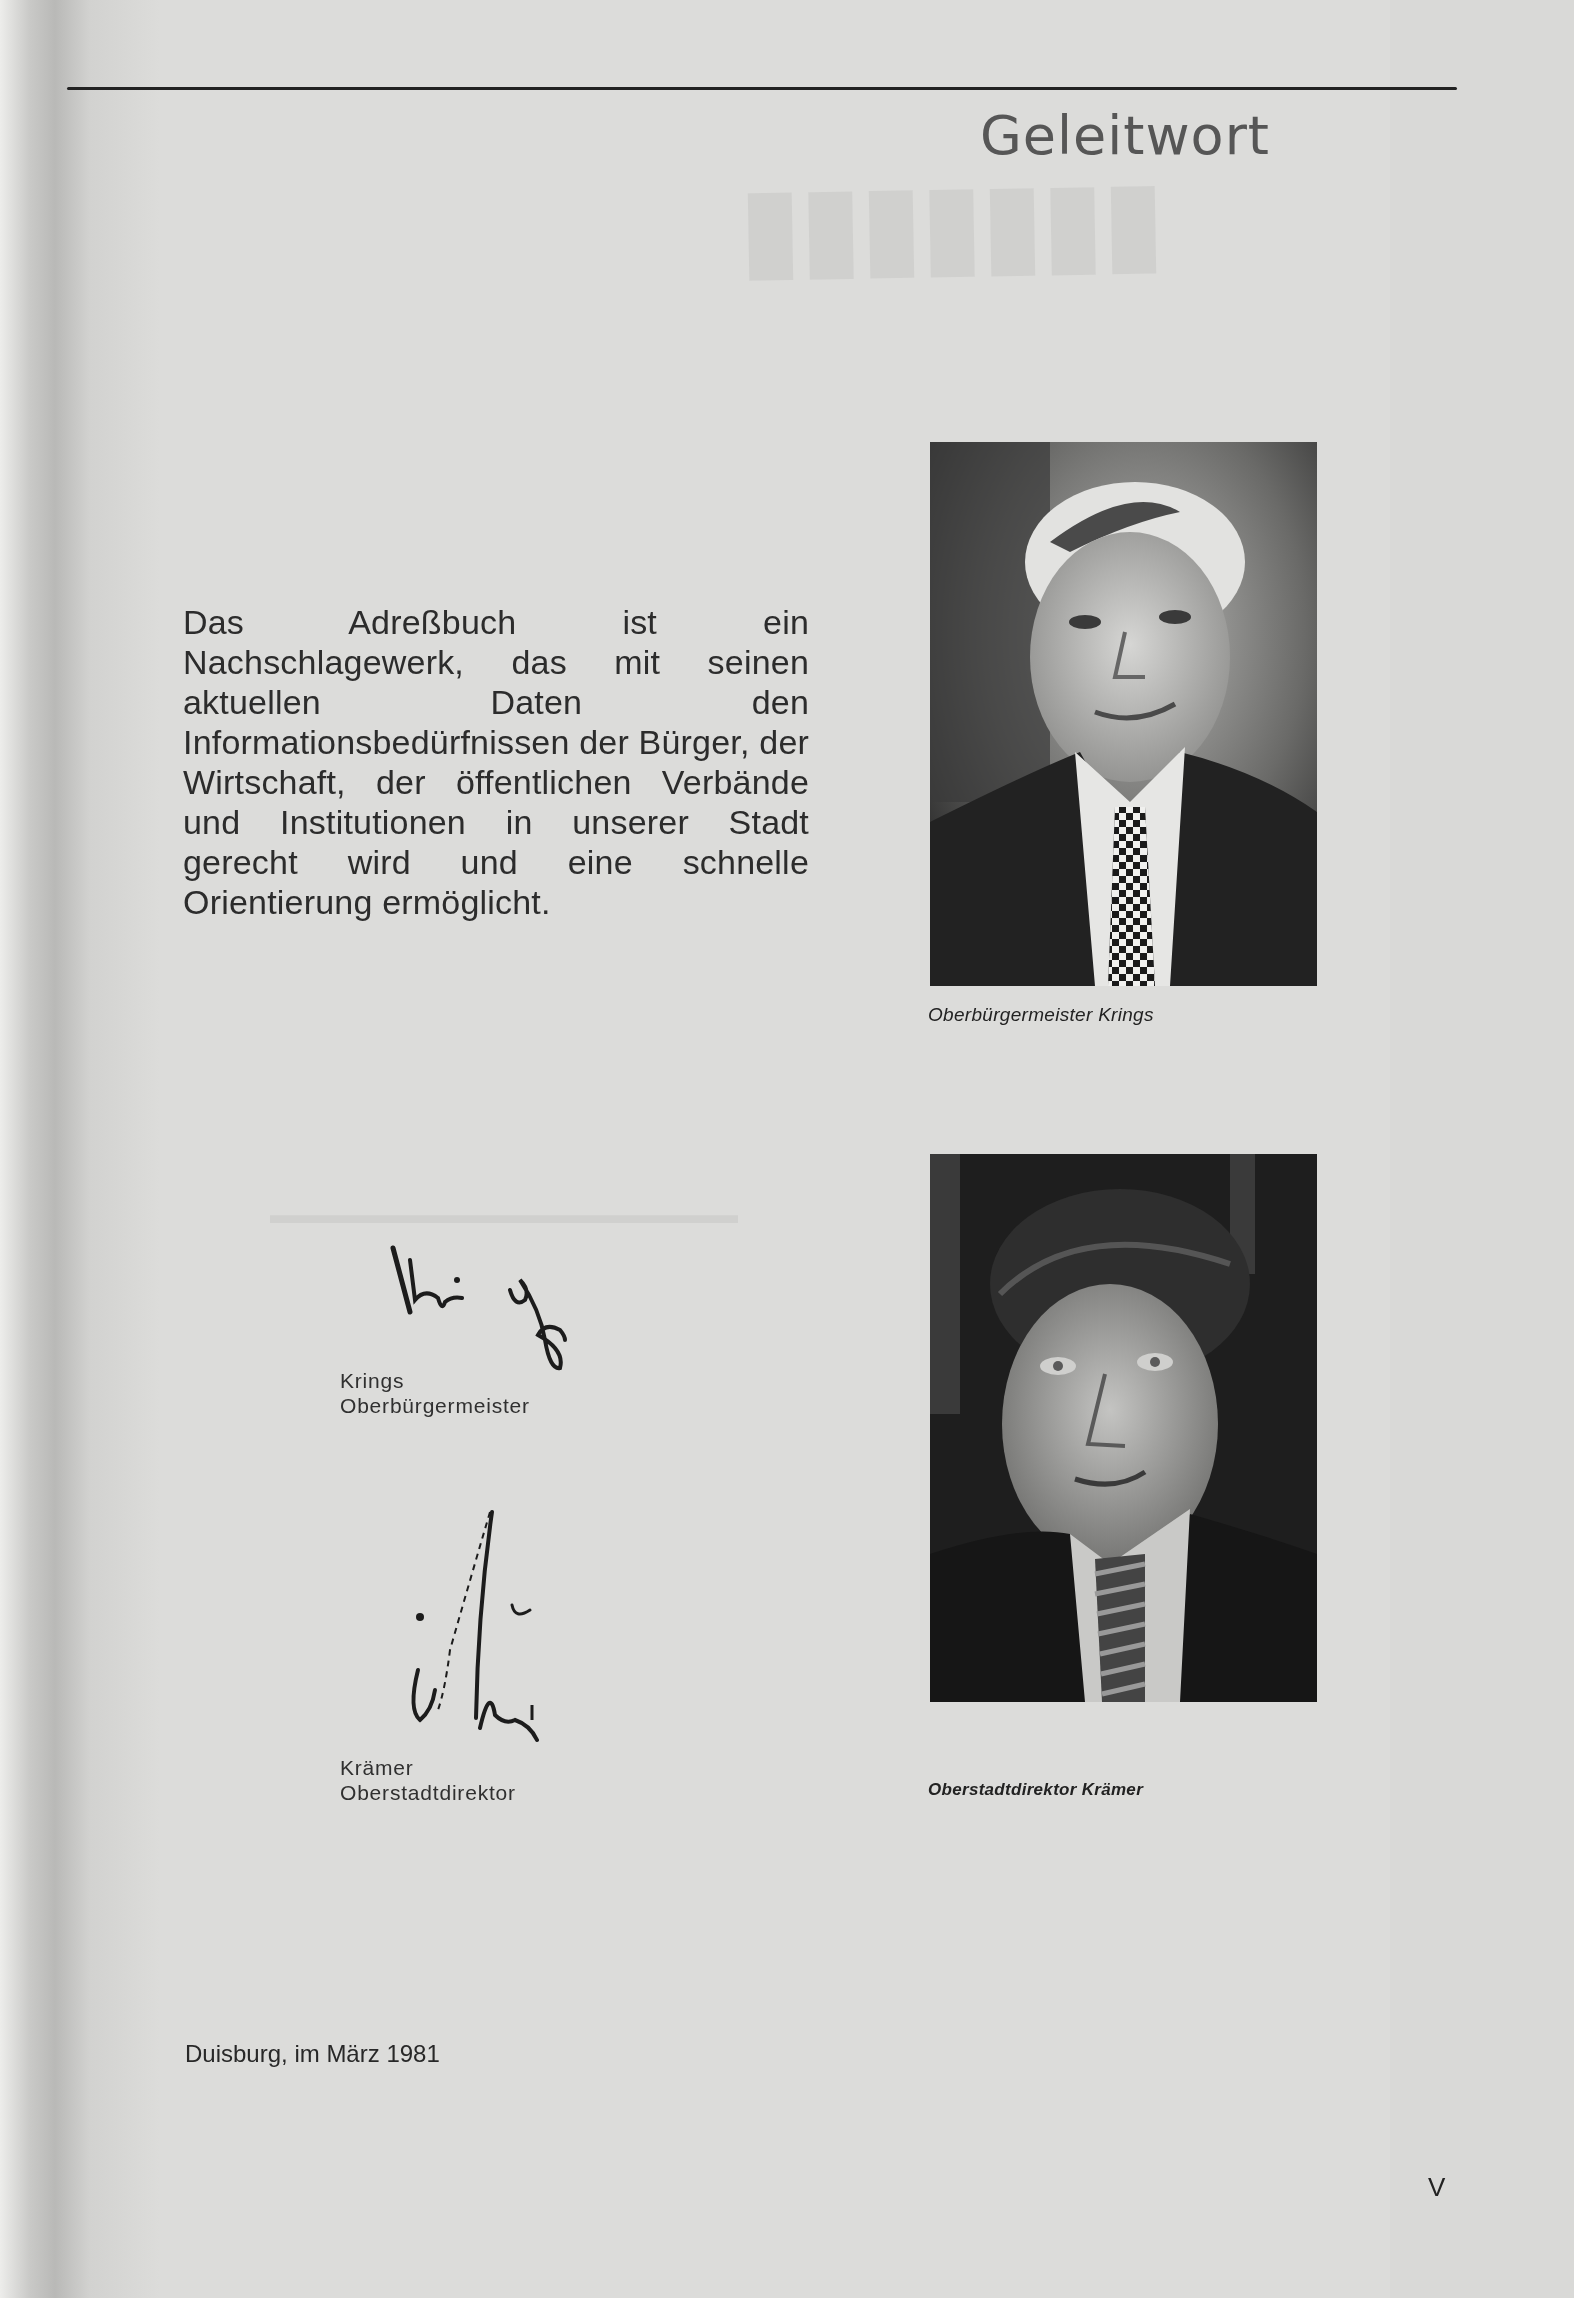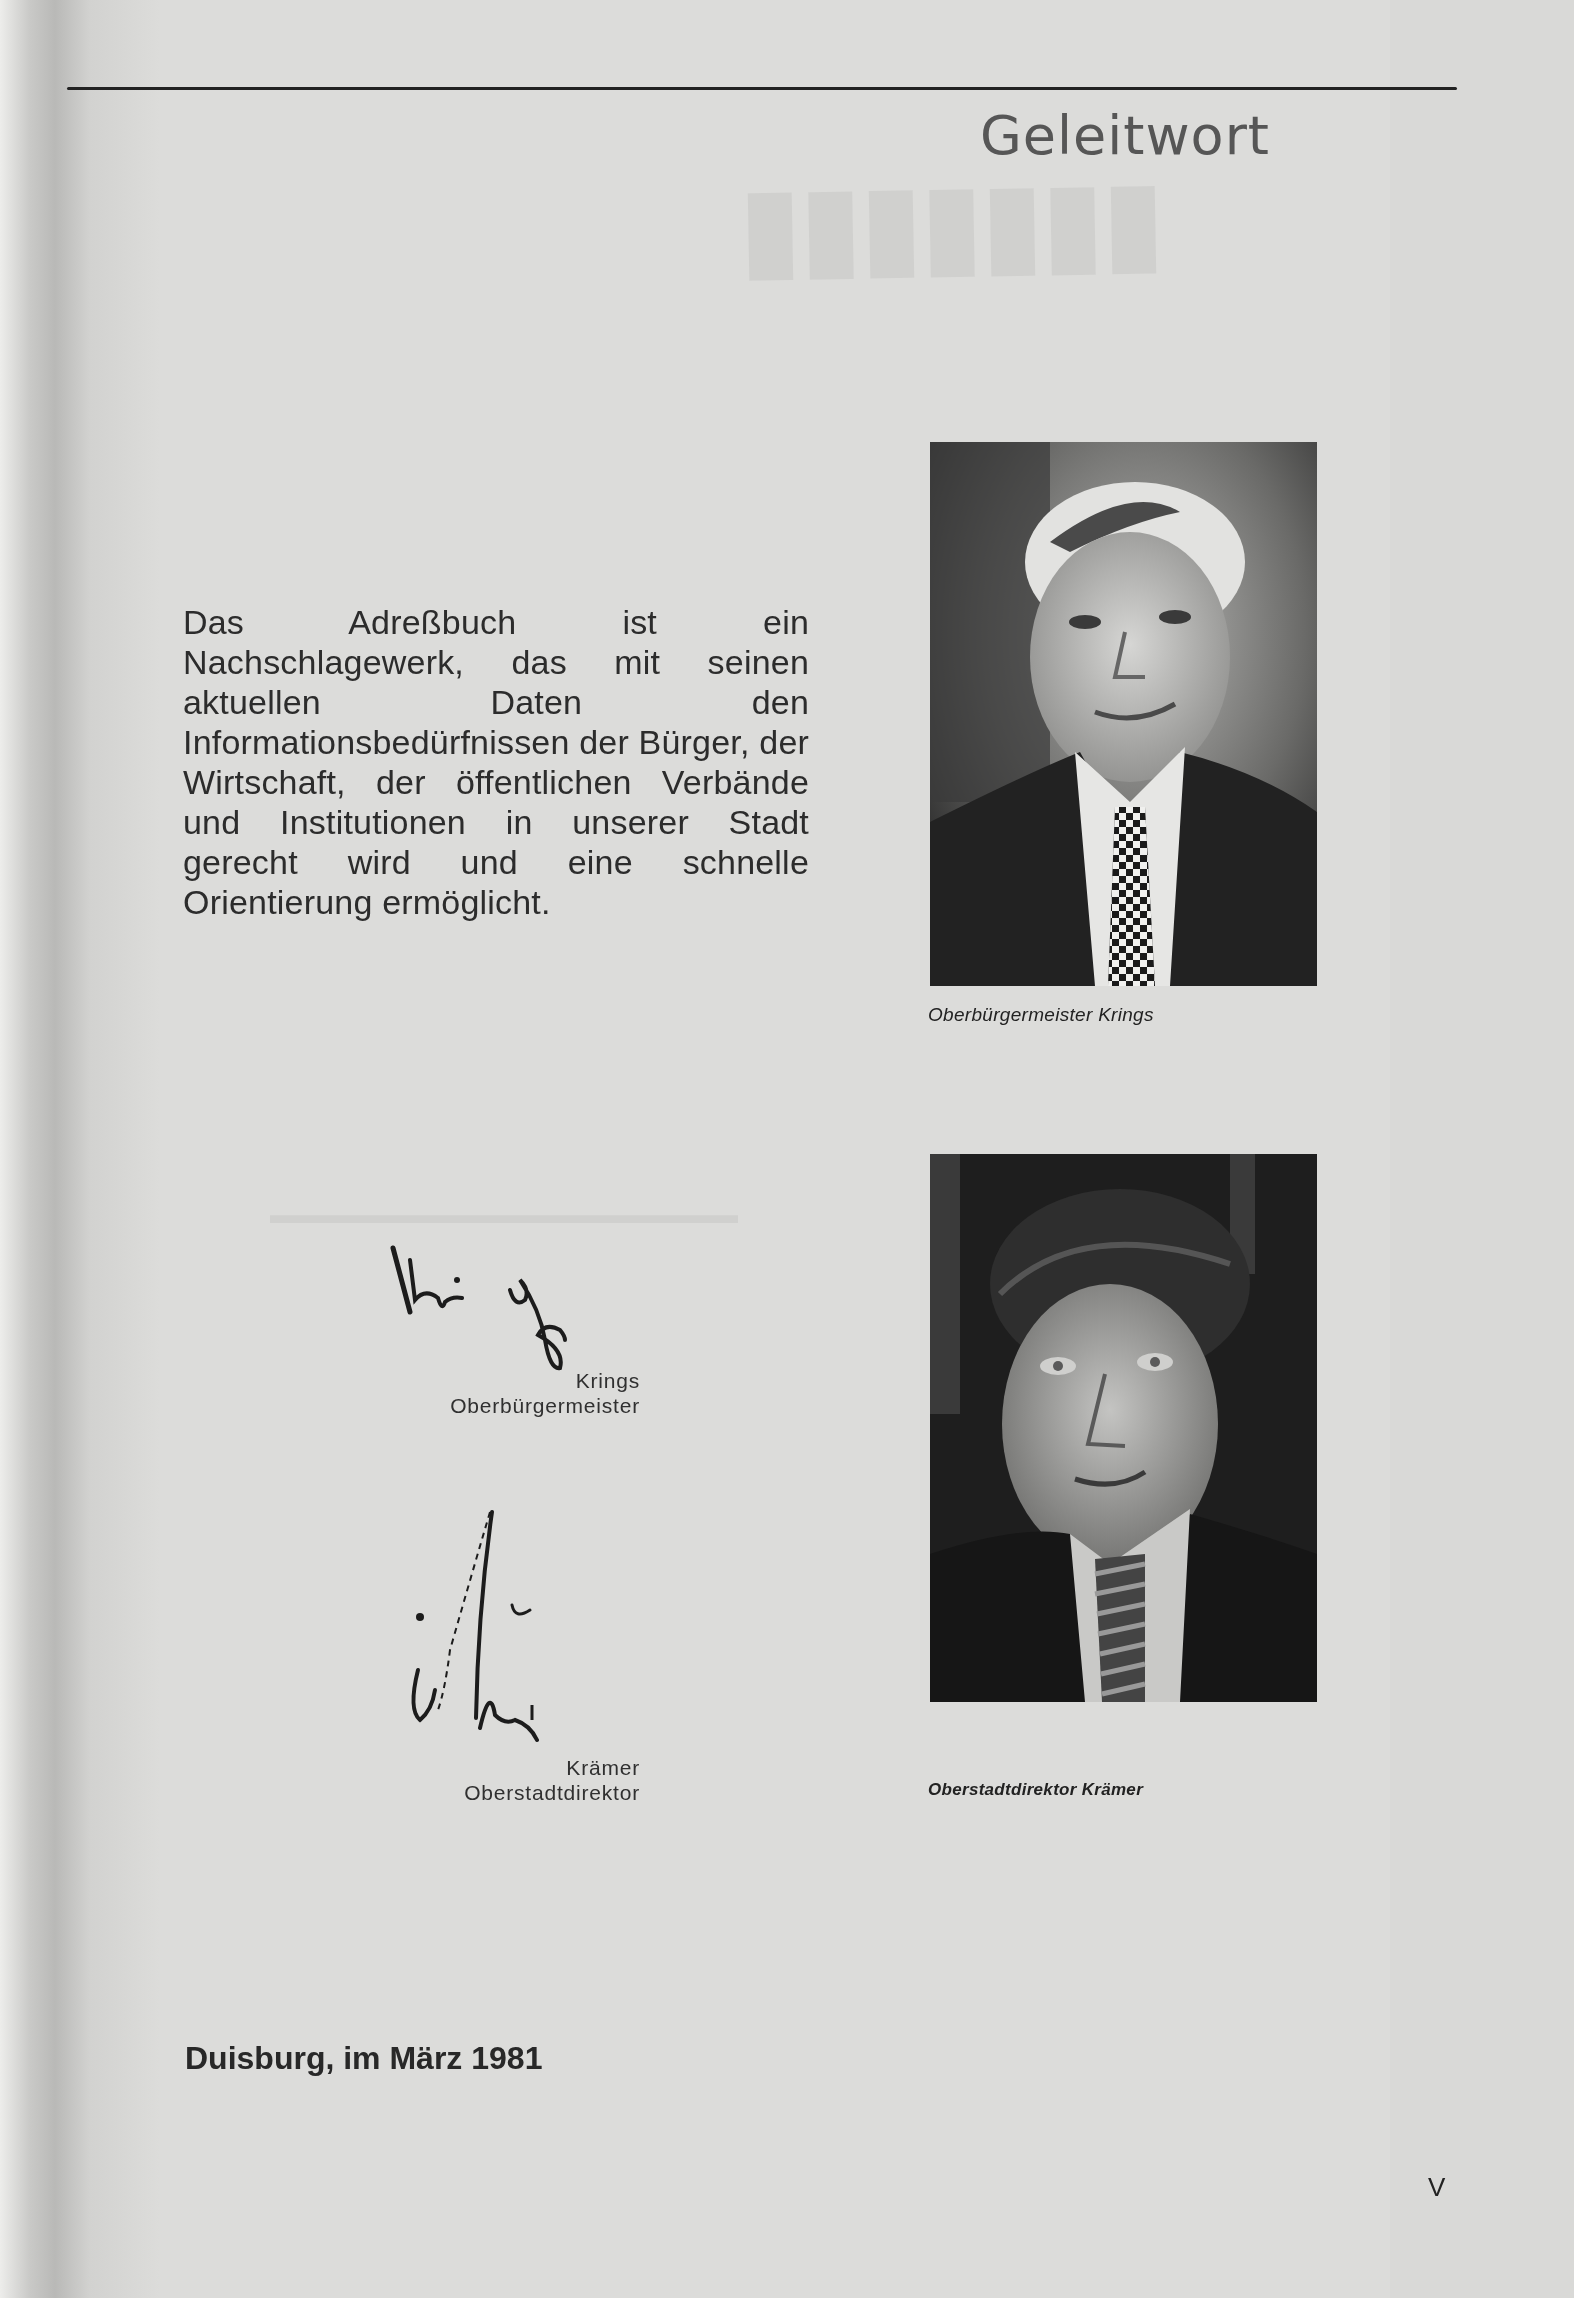--- a/index.html
+++ b/index.html
@@ -45,27 +45,27 @@
     .caption {
       position: absolute; left: 928px; font-size: 19px; font-style: italic;
       color: #222; letter-spacing: 0.3px; text-align: center;
     }
     #cap1 { top: 1004px; }
     #cap2 { top: 1780px; font-weight: bold; font-size: 17px; }
     .sig {
       position: absolute;
     }
     .sig-name {
-      position: absolute; text-align: right; font-size: 21px; color: #303030; line-height: 25px;
+      position: absolute; text-align: left; font-size: 21px; color: #303030; line-height: 25px;
       letter-spacing: 0.8px;
     }
     #sig1-name { left: 340px; width: 300px; top: 1368px; }
     #sig2-name { left: 340px; width: 300px; top: 1755px; }
     .dateline {
-      position: absolute; left: 185px; top: 2040px; font-size: 32px; font-weight: bold; color: #282828;
+      position: absolute; left: 185px; top: 2040px; font-size: 24px; font-weight: normal; color: #282828;
     }
     .pagenum {
       position: absolute; left: 1428px; top: 2172px; font-size: 26px; color: #222;
     }
   </style>
 </head>
 <body>
 
 <div class="page">
 

